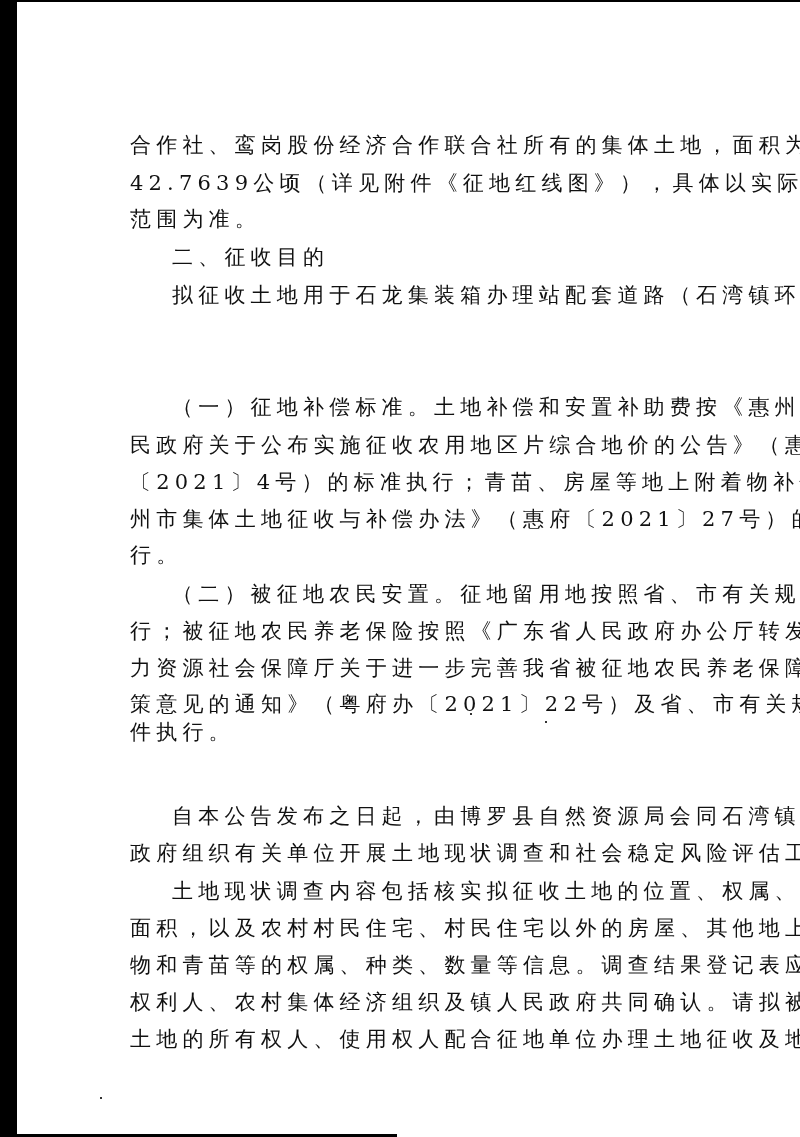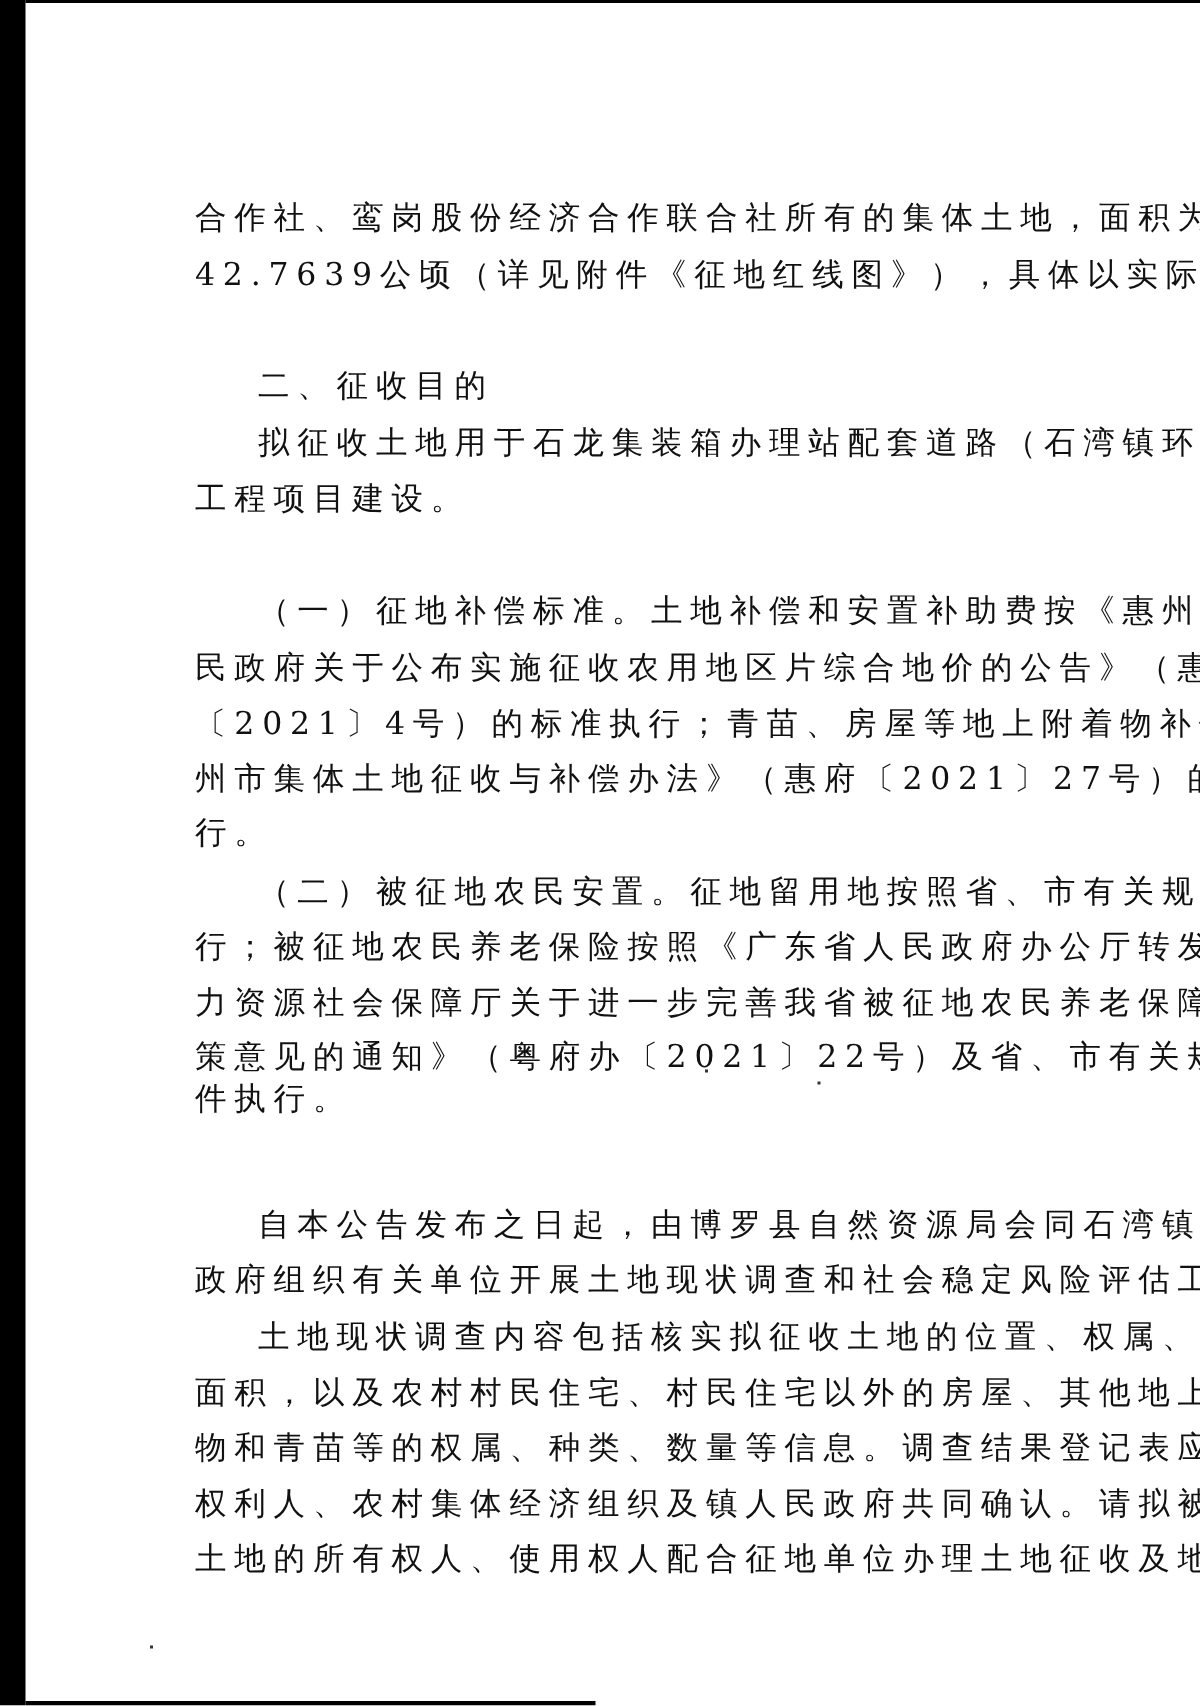--- a/index.html
+++ b/index.html
@@ -17,25 +17,25 @@
 <body>
 
 <div class="scan-left"></div>
 <div class="scan-top"></div>
 <div class="scan-bottom"></div>
 
 <div class="page">
 
   <div class="line" style="top:131px">合作社、鸾岗股份经济合作联合社所有的集体土地，面积为</div>
   <div class="line" style="top:169px">42.7639公顷（详见附件《征地红线图》），具体以实际征地补偿</div>
+  <div class="line" style="top:205px">范围为准。</div>
 
   <div class="line indent" style="top:243px">二、征收目的</div>
 
   <div class="line indent" style="top:281px">拟征收土地用于石龙集装箱办理站配套道路（石湾镇环城路）</div>
-  <div class="line" style="top:318px">工程项目建设。</div>
 
 
   <div class="line indent" style="top:393px">（一）征地补偿标准。土地补偿和安置补助费按《惠州市人</div>
   <div class="line" style="top:431px">民政府关于公布实施征收农用地区片综合地价的公告》（惠府公</div>
   <div class="line" style="top:468px">〔2021〕4号）的标准执行；青苗、房屋等地上附着物补偿按《惠</div>
   <div class="line" style="top:505px">州市集体土地征收与补偿办法》（惠府〔2021〕27号）的标准执</div>
   <div class="line" style="top:541px">行。</div>
 
   <div class="line indent" style="top:580px">（二）被征地农民安置。征地留用地按照省、市有关规定执</div>
   <div class="line" style="top:617px">行；被征地农民养老保险按照《广东省人民政府办公厅转发省人</div>

